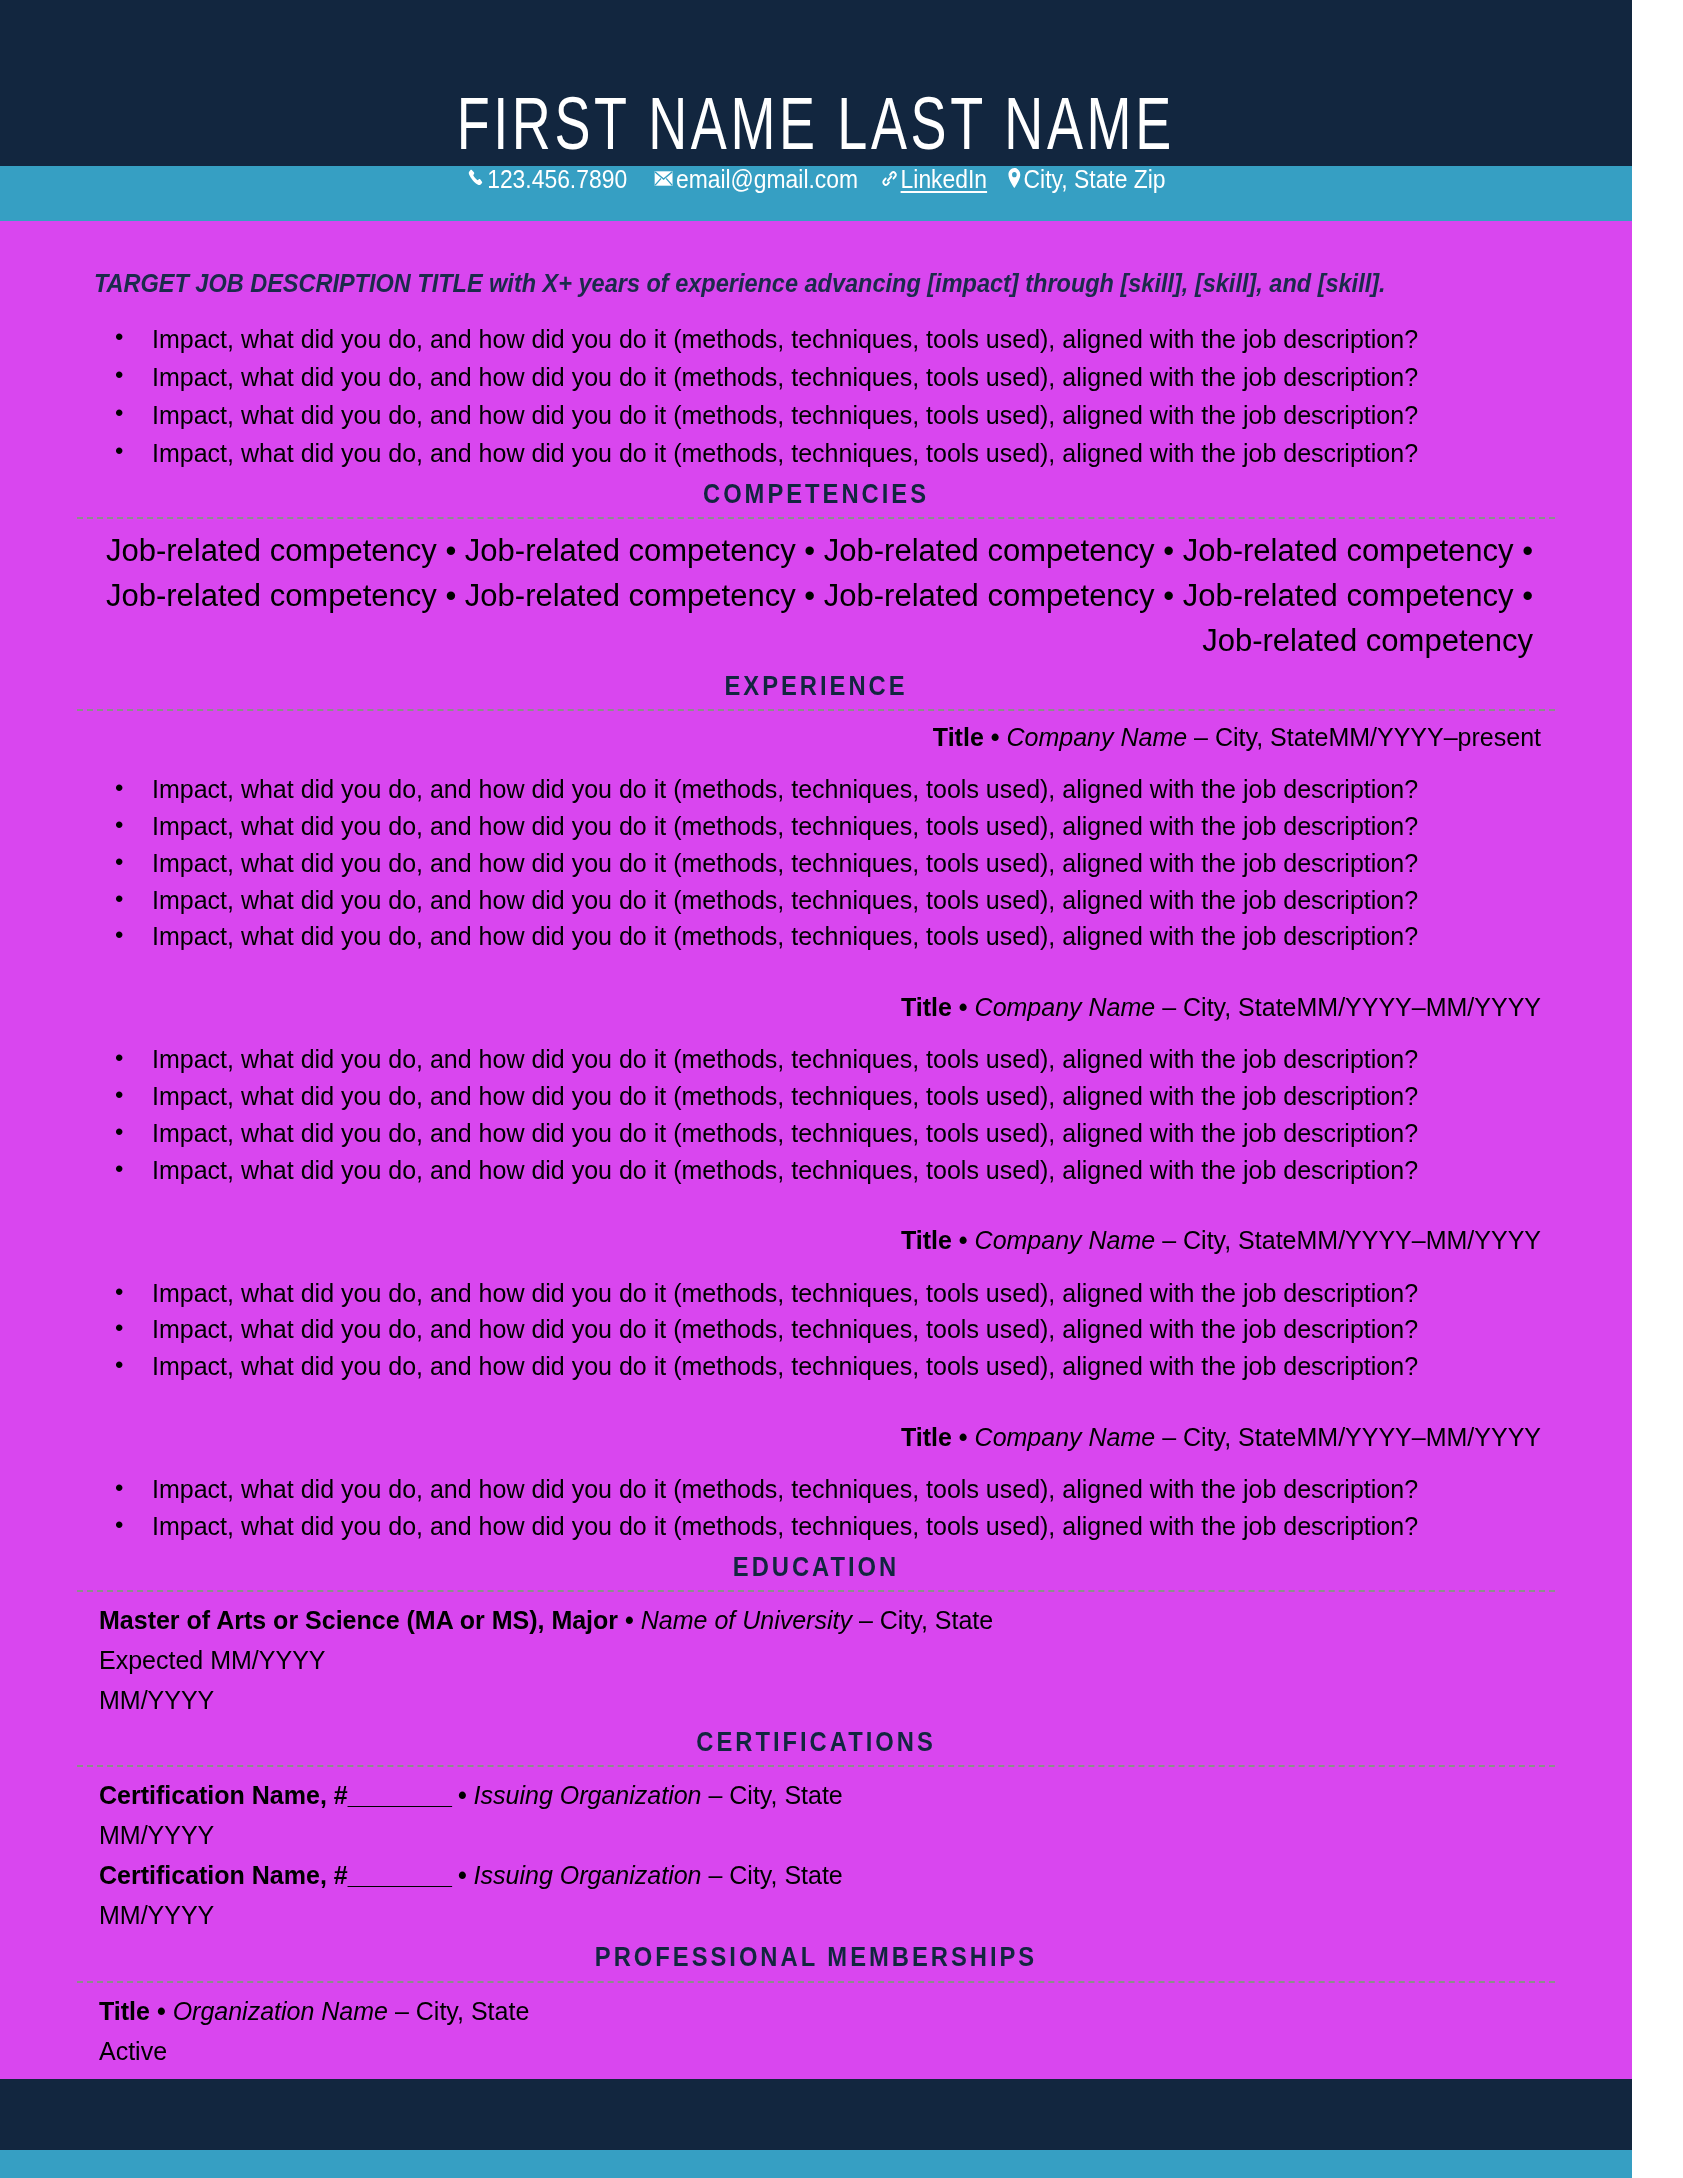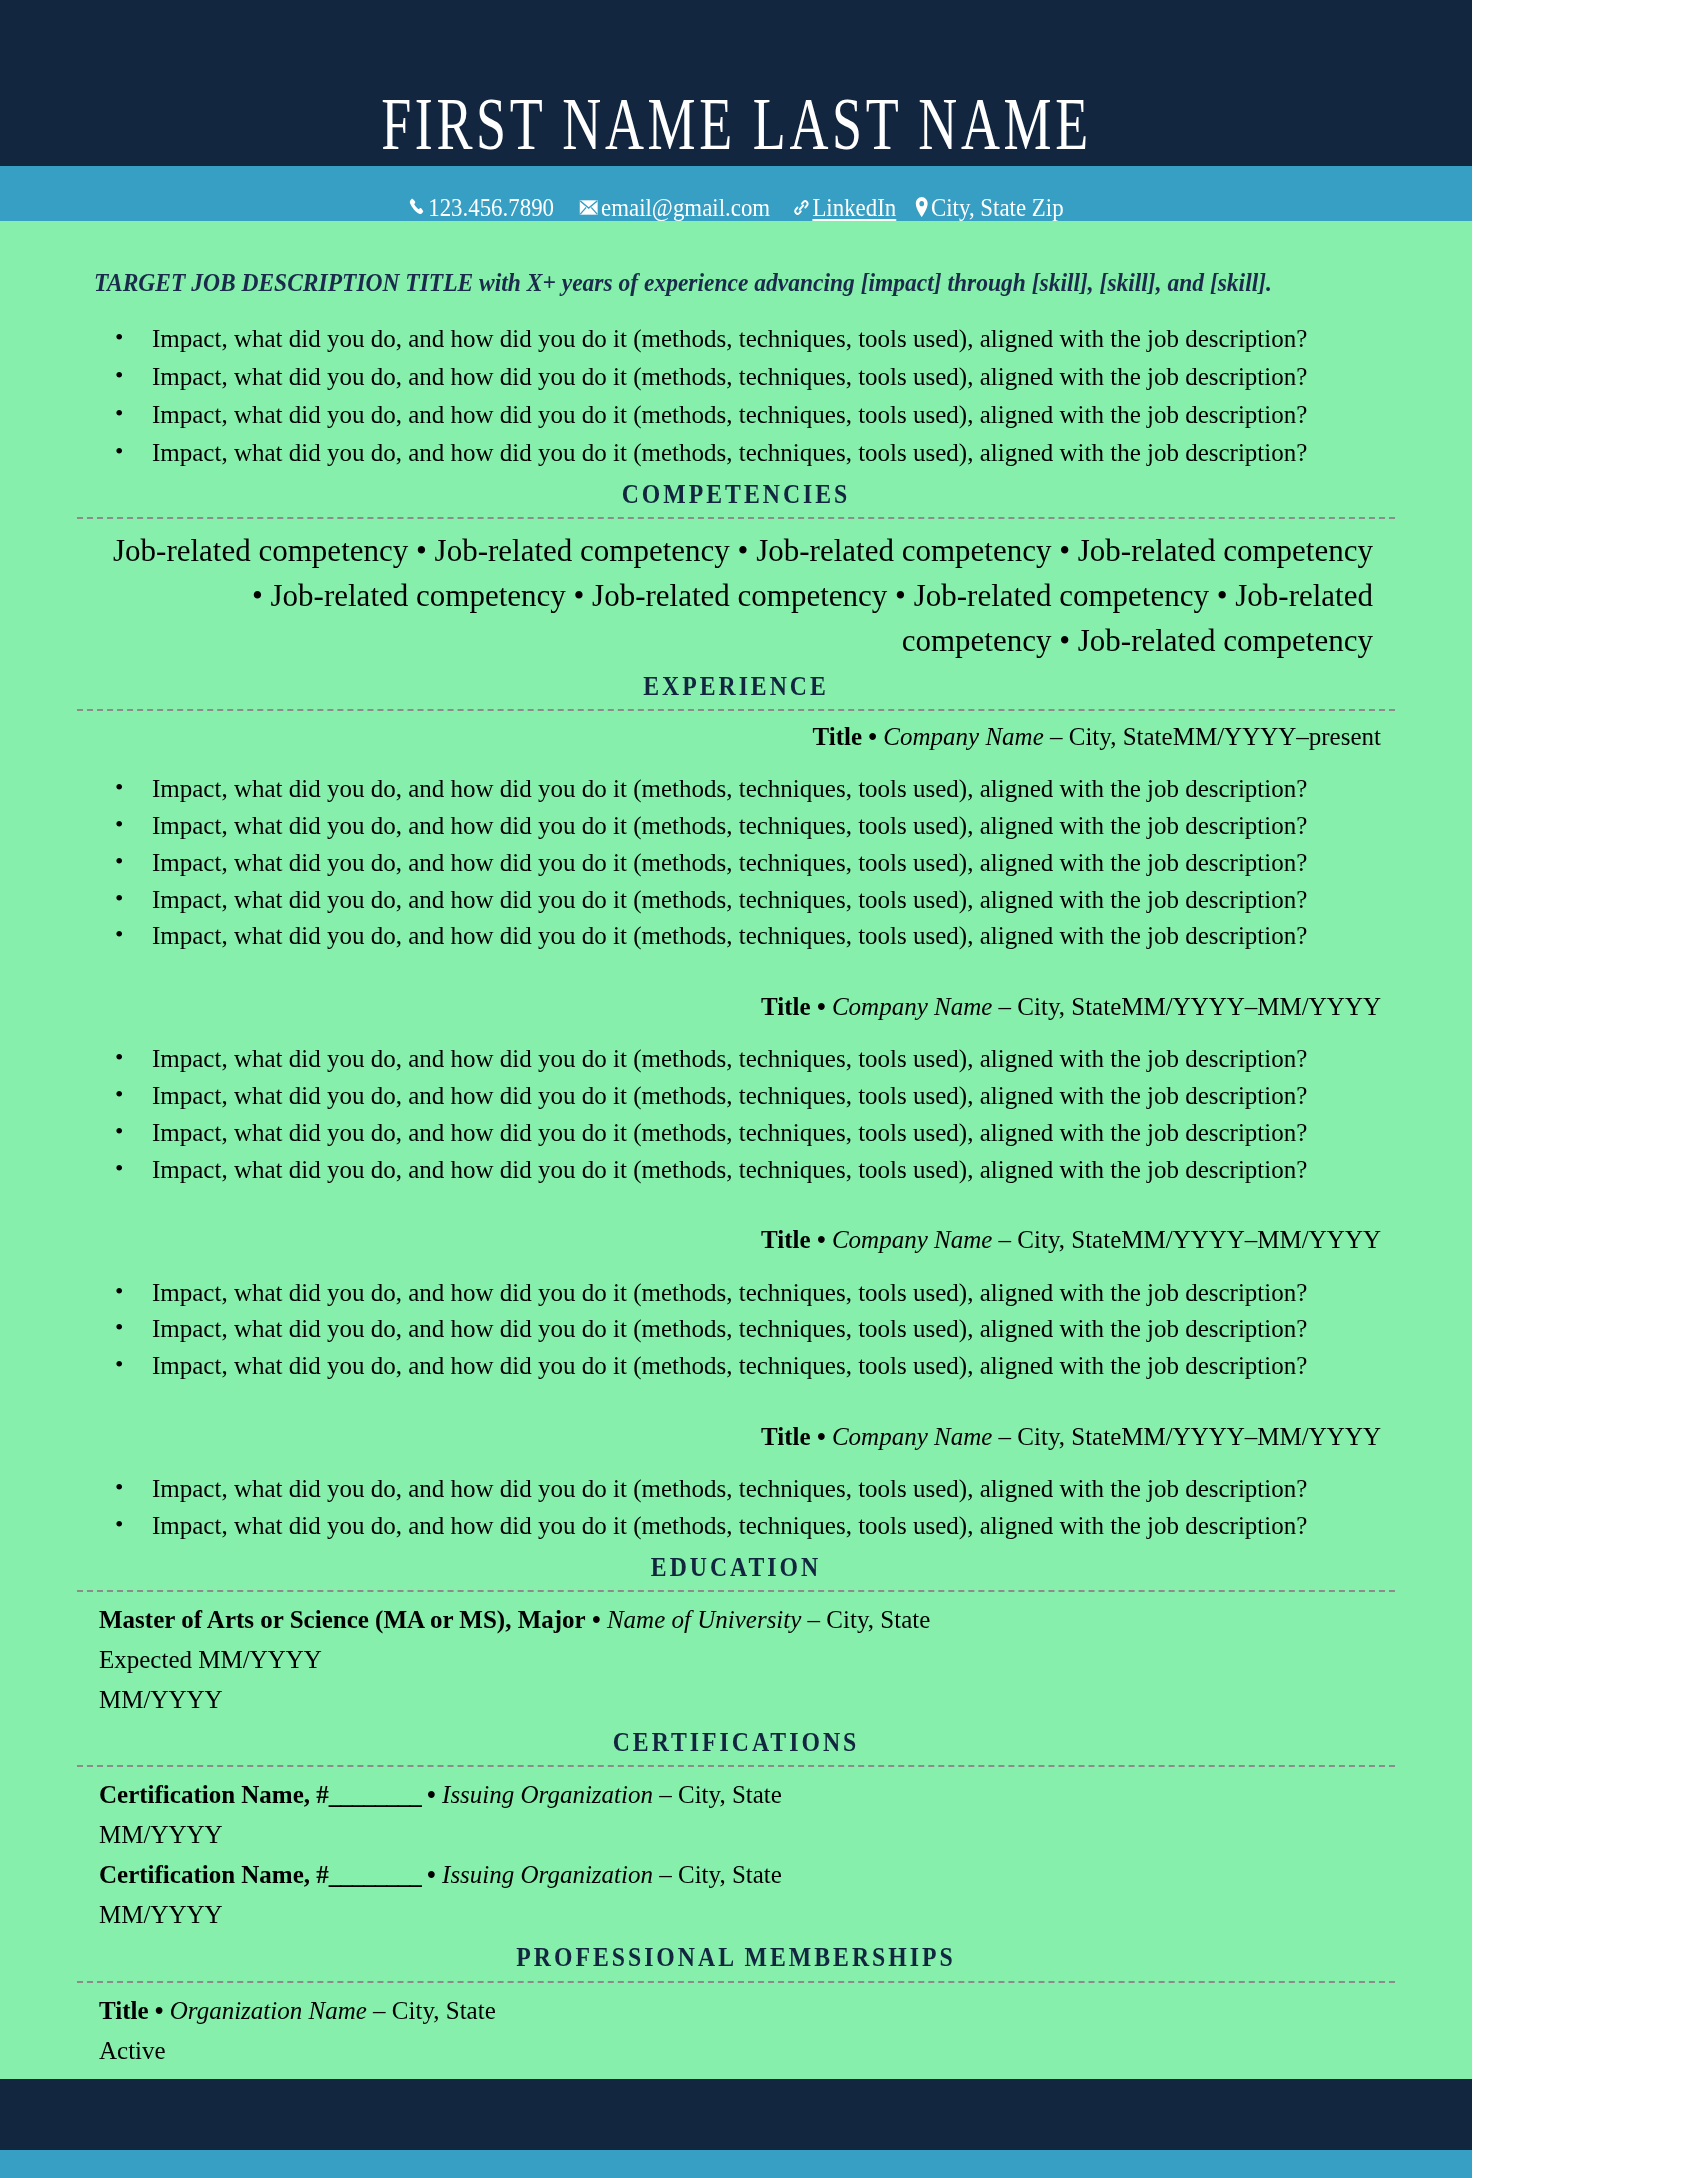--- a/index.html
+++ b/index.html
@@ -10,25 +10,24 @@
     background: #ffffff;
   }
 
   body {
     font-family: "Liberation Sans", sans-serif;
     color: #000000;
   }
 
   .page {
     position: relative;
-    width: 1472px;
+    width: 1632px;
     height: 2178px;
-    background: #86efac;
+    background: #d946ef;
     overflow: hidden;
-    font-family: Liberation Serif, serif;
   }
 
   
   .header-bar {
     background: #12263F;
     height: 166px;
     display: flex;
     align-items: flex-end;
     justify-content: center;
     padding-bottom: 6px;
@@ -42,21 +41,21 @@
     text-align: center;
     transform: scaleX(0.72);
     transform-origin: center bottom;
     white-space: nowrap;
   }
 
   .contact-bar {
     background: #369FC3;
     height: 55px;
     display: flex;
-    align-items: flex-end;
+    align-items: flex-start;
     justify-content: center;
     gap: 0px;
     color: #ffffff;
     font-size: 26px;
   }
   .contact-item {
     display: inline-flex;
     align-items: center;
     white-space: nowrap;
     transform: scaleX(0.88);

